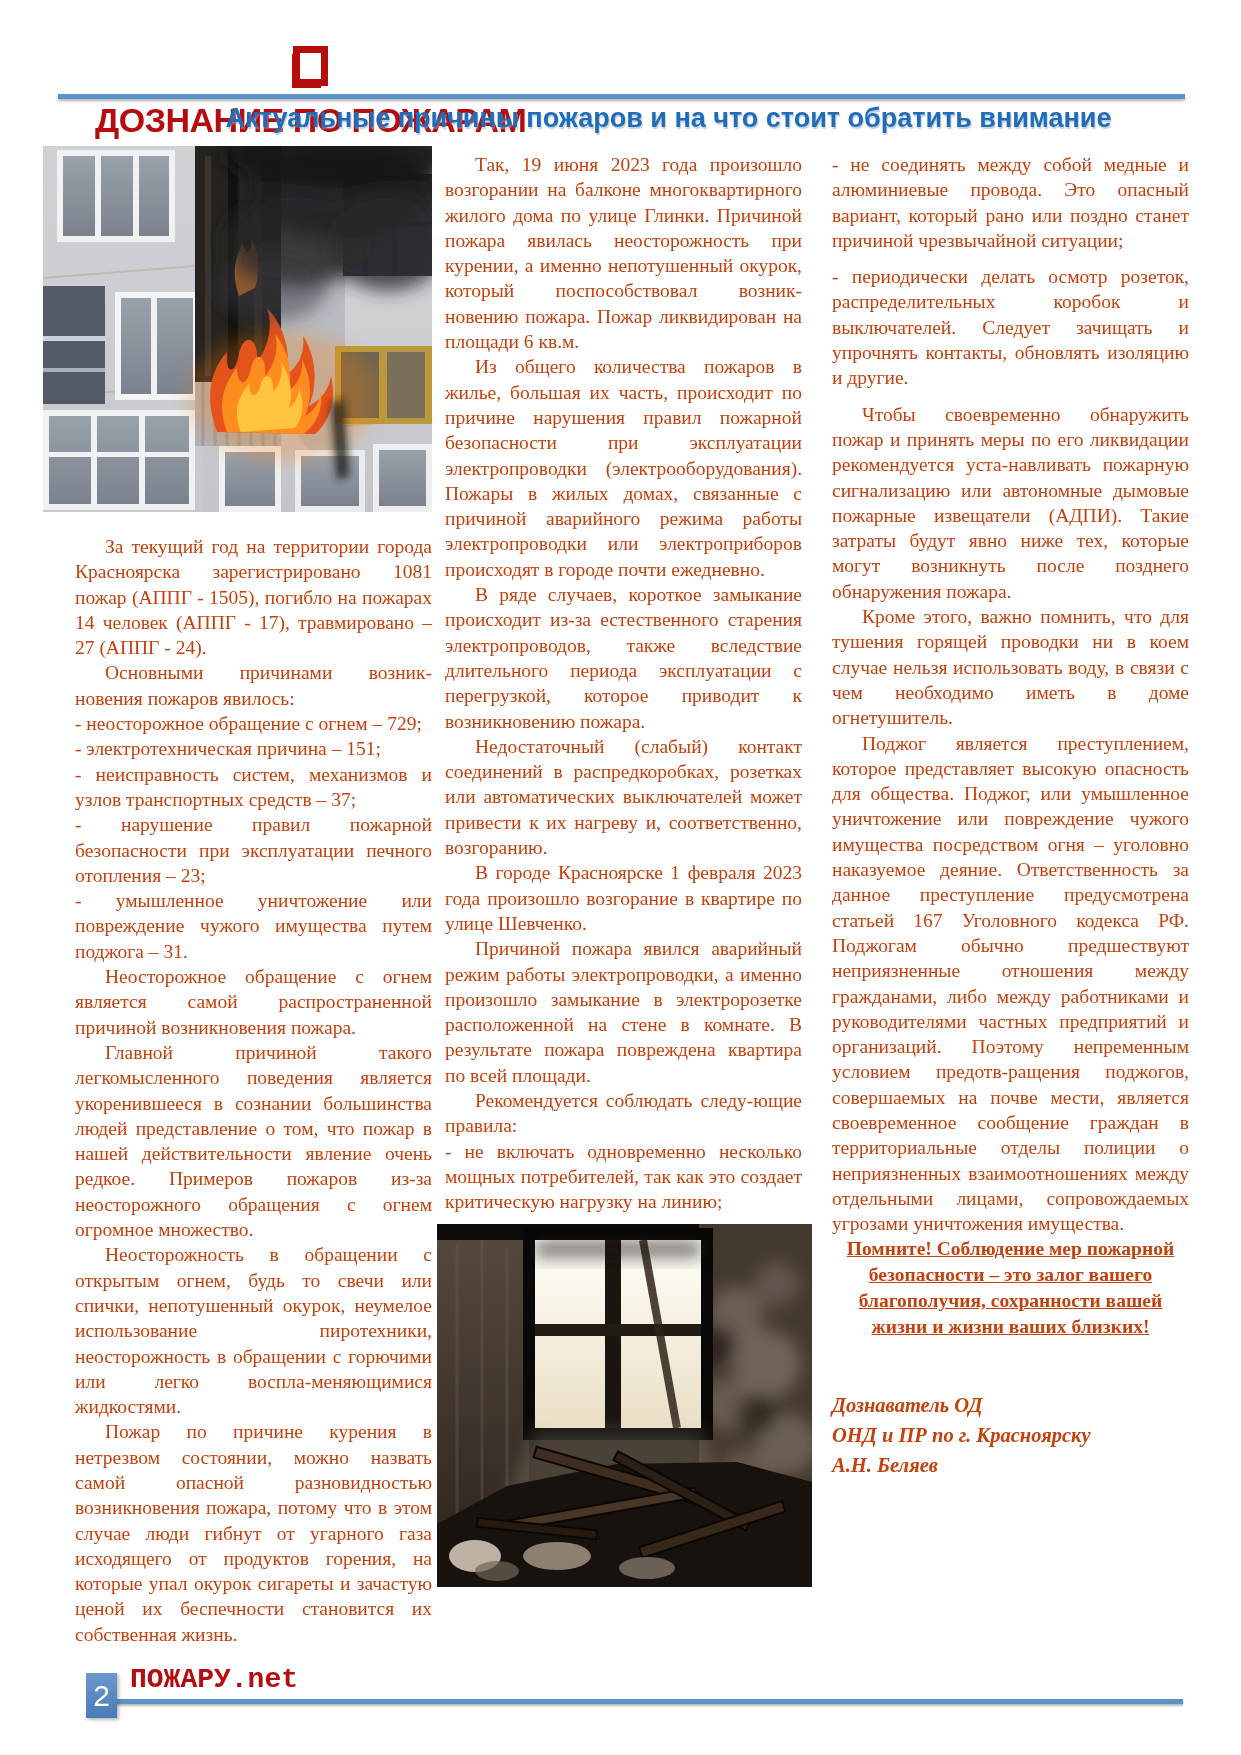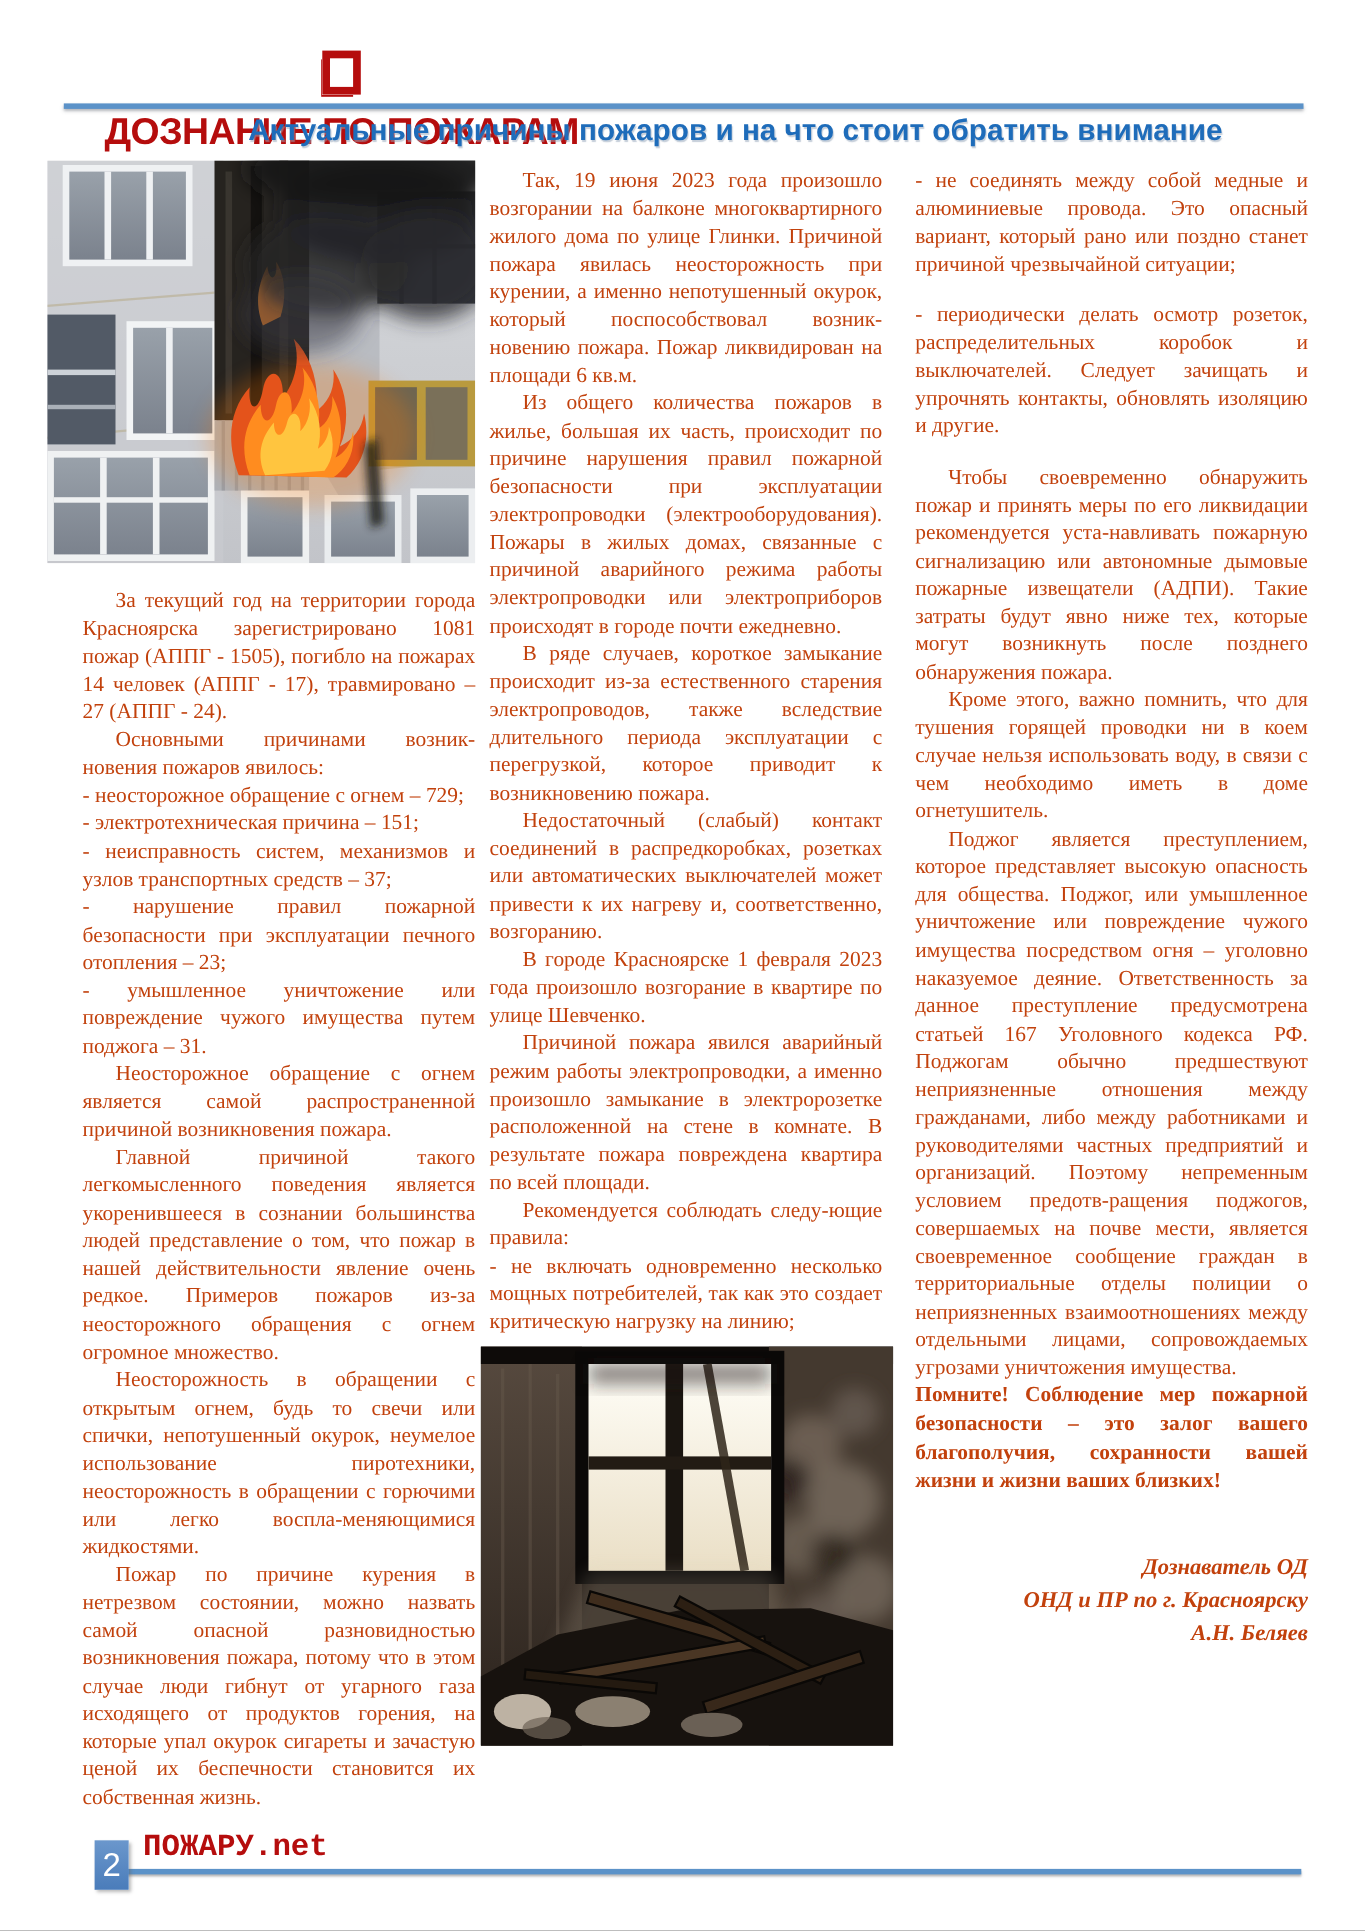--- a/index.html
+++ b/index.html
@@ -34,27 +34,28 @@
   
   .col {
     position:absolute; width:357px; font-size:19.5px; line-height:25.3px;
     text-align:justify; color:#c2410c;
   }
   .col p { margin:0; }
   p.ind { text-indent:30px; }
   .col-left  { left:43px;  top:534px;margin-left:32px; }
   .col-mid   { left:445px; top:152px; }
   .col-right { left:832px; top:152px; }
-  .col-right p.sp { margin-top:21px; }
+  .col-right p.sp { margin-top:11px; }
   .reminder {
-    margin-top:28px; font-weight:bold; text-indent:0;
+    margin-top:28px; text-align:center; font-weight:bold; text-indent:0;
     line-height:26px;
+    text-decoration:underline;
   }
   .signature {
-    margin-top:50px; text-align:right; font-weight:bold; font-style:italic;
+    margin-top:50px; font-weight:bold; font-style:italic;
     font-size:20.5px; line-height:30px;
   }
   
   .footer-line {
     position:absolute; left:95px; top:1699px; width:1088px; height:5px;
     background:#5b92c8; box-shadow:0 2px 2px rgba(110,110,110,.5);
   }
   .page-num {
     position:absolute; left:86px; top:1673px; width:31px; height:45px;
     background:linear-gradient(#6b97cc,#4a7cba); color:#fff;

